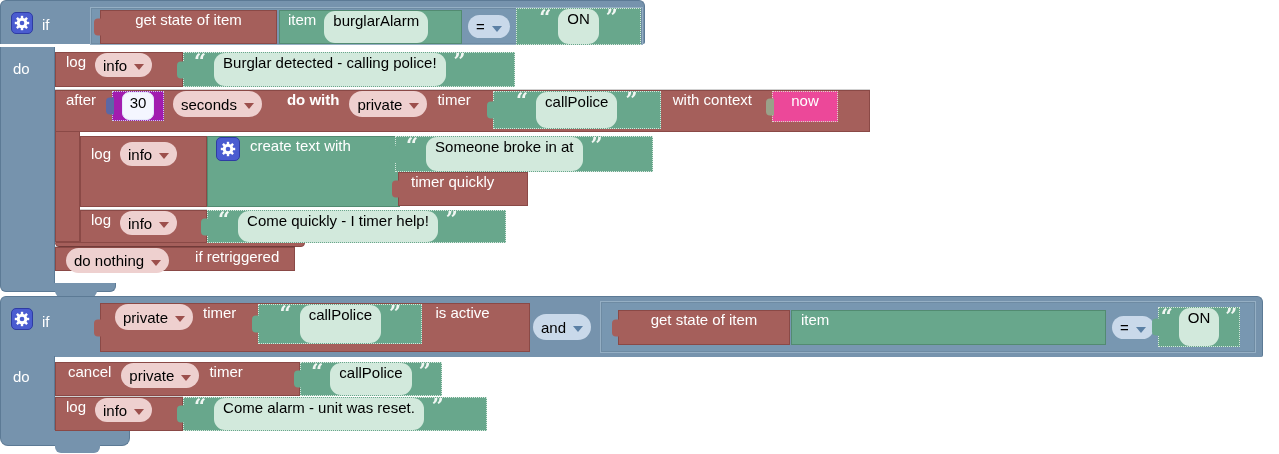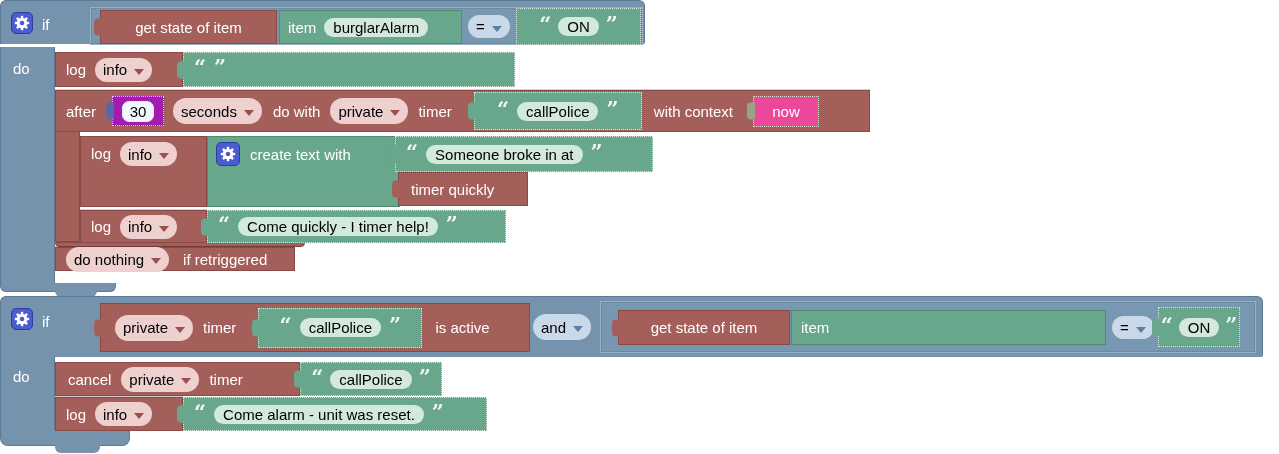--- a/index.html
+++ b/index.html
@@ -22,21 +22,21 @@
         border-radius:13px;padding:0 8px;white-space:nowrap;}
   .pill-pink{background:#eed0cf;}
   .pill-blue{background:#c9d9ea;}
   .arrow{width:0;height:0;border-left:5px solid transparent;border-right:5px solid transparent;
          margin-left:7px;transform:translateY(2px);}
   .arrow-red{border-top:6px solid #9c4f4c;}
   .arrow-blue{border-top:6px solid #5b80a5;}
   .field{background:#d2e9dc;color:#000;border-radius:11px;padding:1px 9px;white-space:nowrap;}
   .field-white{background:#f4f6ff;color:#000;border-radius:7px;padding:1px 7px;border:1px solid #e4e8fb;}
   
-  .row{display:flex;align-items:center;}
+  .row{display:flex;}
   .lbl{white-space:nowrap;color:#fff;}
   .dark-lbl{white-space:nowrap;color:#fff;}
   .q{font-family:"DejaVu Serif",serif;font-weight:bold;font-size:21px;line-height:1;
      color:#f0f6f2;transform:translateY(-3px);}
   
   .ptab{position:absolute;left:-7px;top:50%;transform:translateY(-50%);
         width:8px;height:17px;border-radius:4px 0 0 4px;}
   .ptab-red{background:#a55f5b;}
   .ptab-green{background:#68a78c;}
   .ptab-math{background:#5b67a5;}
@@ -96,34 +96,35 @@
   <div class="b red row" style="left:55px;top:52px;width:128px;height:35px;padding:0 10px;gap:9px;">
     <span class="lbl">log</span>
     <span class="pill pill-pink" style="height:24px;">
       <span>info</span>
       <span class="arrow arrow-red"></span>
     </span>
   </div>
   <div class="b green-shadow row" style="left:183px;top:52px;width:332px;height:35px;padding:0 10px;gap:8px;">
     <span class="ptab ptab-green"></span>
     <span class="q">“</span>
+    <span class="field">Burglar detected - calling police!</span>
     <span class="q">”</span>
   </div>
 
   <div class="b red seam row" style="left:55px;top:90px;width:815px;height:42px;padding:0 10px;">
     <span class="lbl">after</span>
     <span class="b math row" style="position:relative;left:0;margin-left:16px;width:52px;height:30px;justify-content:center;">
       <span class="ptab ptab-math"></span>
       <span class="field-white">30</span>
     </span>
     <span class="pill pill-pink" style="height:26px;margin-left:9px;">
       <span>seconds</span>
       <span class="arrow arrow-red"></span>
     </span>
-    <span class="lbl" style="margin-left:11px;">do with</span>
+    <span class="lbl" style="margin-left:25px;font-weight:bold;">do with</span>
     <span class="pill pill-pink" style="height:26px;margin-left:10px;">
       <span>private</span>
       <span class="arrow arrow-red"></span>
     </span>
     <span class="lbl" style="margin-left:10px;">timer</span>
     <span class="b green-shadow row" style="position:relative;margin-left:22px;width:168px;height:38px;padding:0 10px;gap:8px;justify-content:center;">
       <span class="ptab ptab-green"></span>
       <span class="q">“</span>
       <span class="field">callPolice</span>
       <span class="q">”</span>
@@ -178,21 +179,21 @@
       <span class="arrow arrow-red"></span>
     </span>
   </div>
   <div class="b green-shadow row" style="left:207px;top:210px;width:299px;height:33px;padding:0 10px;gap:8px;">
     <span class="ptab ptab-green"></span>
     <span class="q">“</span>
     <span class="field">Come quickly - I timer help!</span>
     <span class="q">”</span>
   </div>
 
-  <div class="b red seam row" style="left:55px;top:247px;width:240px;height:24px;padding:0 10px;gap:14px;">
+  <div class="b red seam row" style="left:55px;top:247px;width:240px;height:24px;padding:0 10px;gap:26px;">
     <span class="pill pill-pink" style="height:25px;">
       <span>do nothing</span>
       <span class="arrow arrow-red"></span>
     </span>
     <span class="lbl">if retriggered</span>
   </div>
 </div>
 
 <div class="b" style="left:0;top:296px;width:1279px;height:158px;">
 

